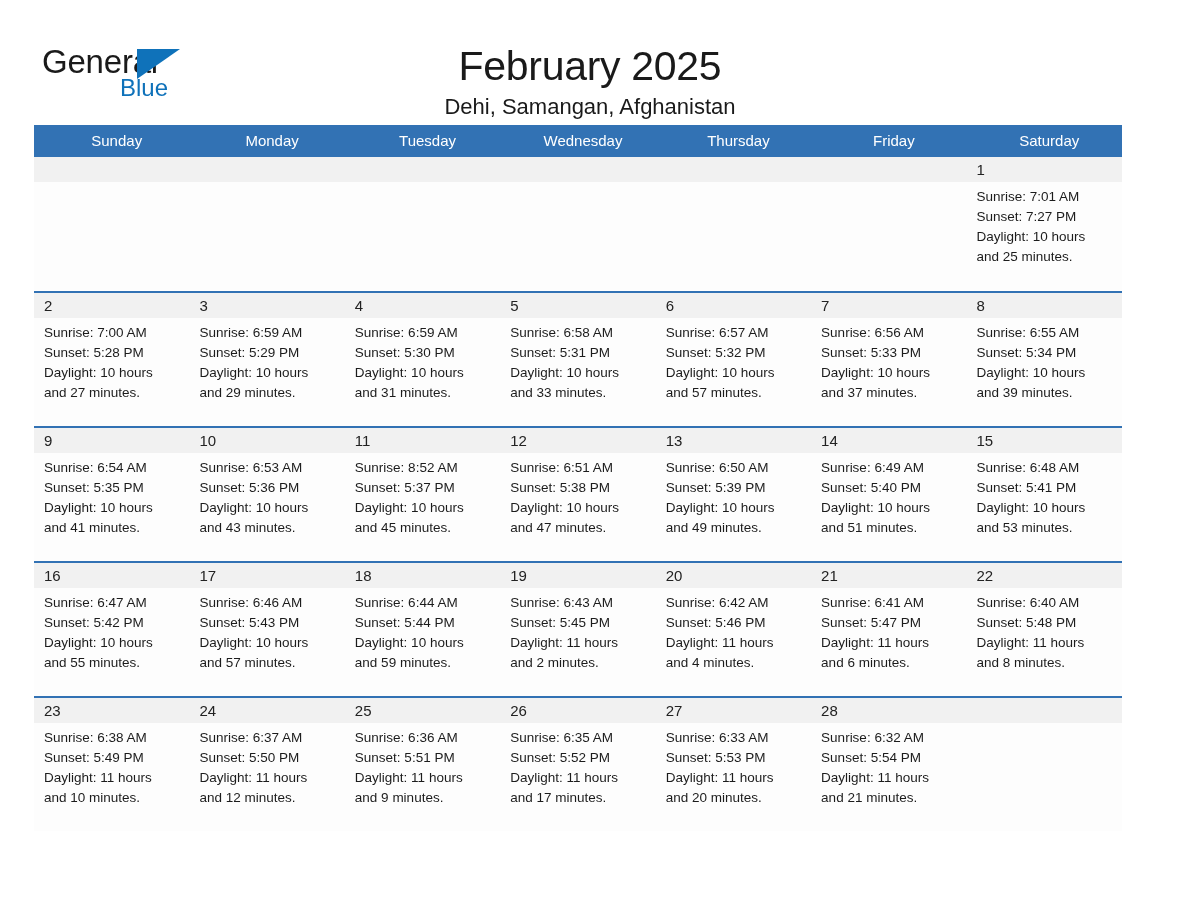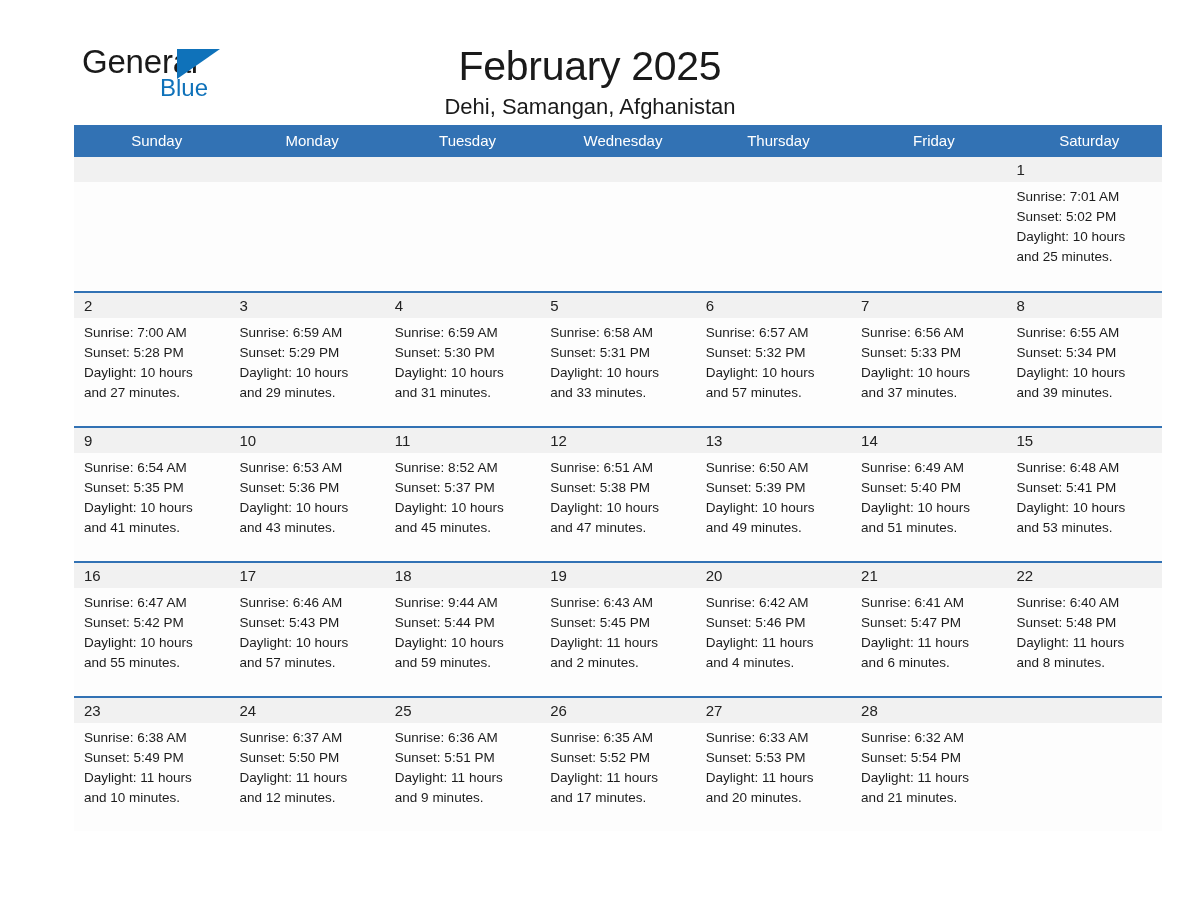--- a/index.html
+++ b/index.html
@@ -10,21 +10,21 @@
     height: 918px;
     background: #ffffff;
     font-family: "Liberation Sans", sans-serif;
     -webkit-font-smoothing: antialiased;
   }
   .page {
     position: relative;
     width: 1188px;
     height: 918px;
     background: #ffffff;
-    padding: 0 74px;
+    padding: 0 34px;
     border-radius: 29px;
   }
 
   
   .header {
     position: relative;
     height: 105px;
     padding-top: 45px;
   }
   .logo {
@@ -197,21 +197,21 @@
           <td>
             <div class="daycell empty">
               <div class="daynum-band"><span class="daynum"></span></div>
             </div>
           </td>
           <td>
             <div class="daycell">
               <div class="daynum-band"><span class="daynum">1</span></div>
               <div class="details">
                 <div>Sunrise: 7:01 AM</div>
-                <div>Sunset: 5:02 PM</div>
+                <div>Sunset: 7:27 PM</div>
                 <div>Daylight: 10 hours</div>
                 <div>and 25 minutes.</div>
               </div>
             </div>
           </td>
         </tr>
         <tr class="week-2">
           <td>
             <div class="daycell">
               <div class="daynum-band"><span class="daynum">2</span></div>
@@ -389,21 +389,21 @@
                 <div>Sunset: 5:43 PM</div>
                 <div>Daylight: 10 hours</div>
                 <div>and 57 minutes.</div>
               </div>
             </div>
           </td>
           <td>
             <div class="daycell">
               <div class="daynum-band"><span class="daynum">18</span></div>
               <div class="details">
-                <div>Sunrise: 9:44 AM</div>
+                <div>Sunrise: 6:44 AM</div>
                 <div>Sunset: 5:44 PM</div>
                 <div>Daylight: 10 hours</div>
                 <div>and 59 minutes.</div>
               </div>
             </div>
           </td>
           <td>
             <div class="daycell">
               <div class="daynum-band"><span class="daynum">19</span></div>
               <div class="details">

